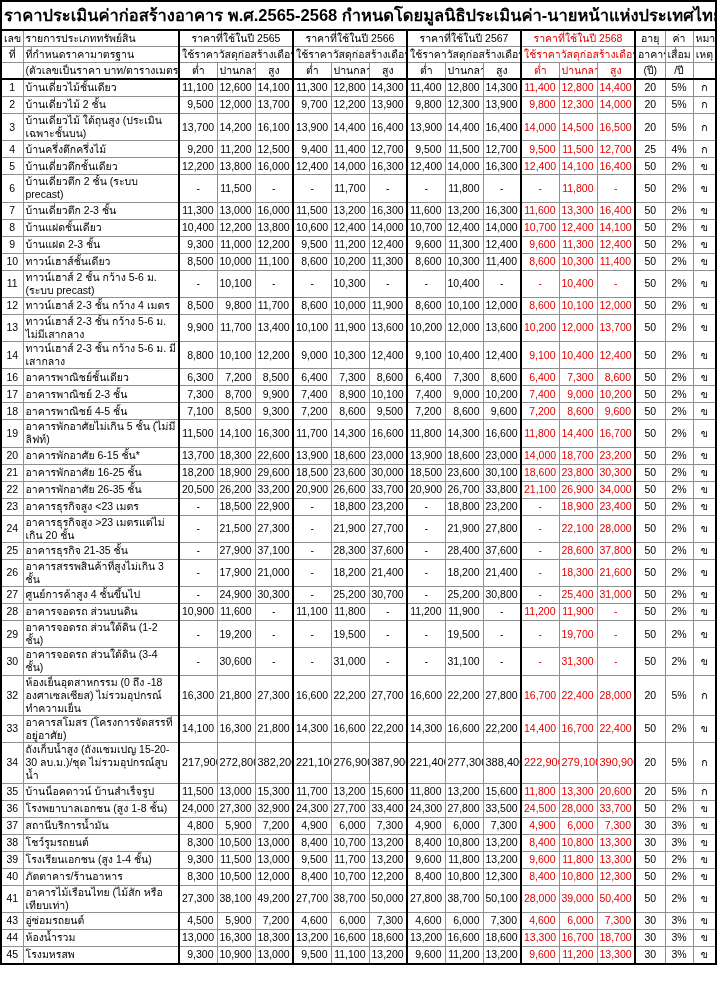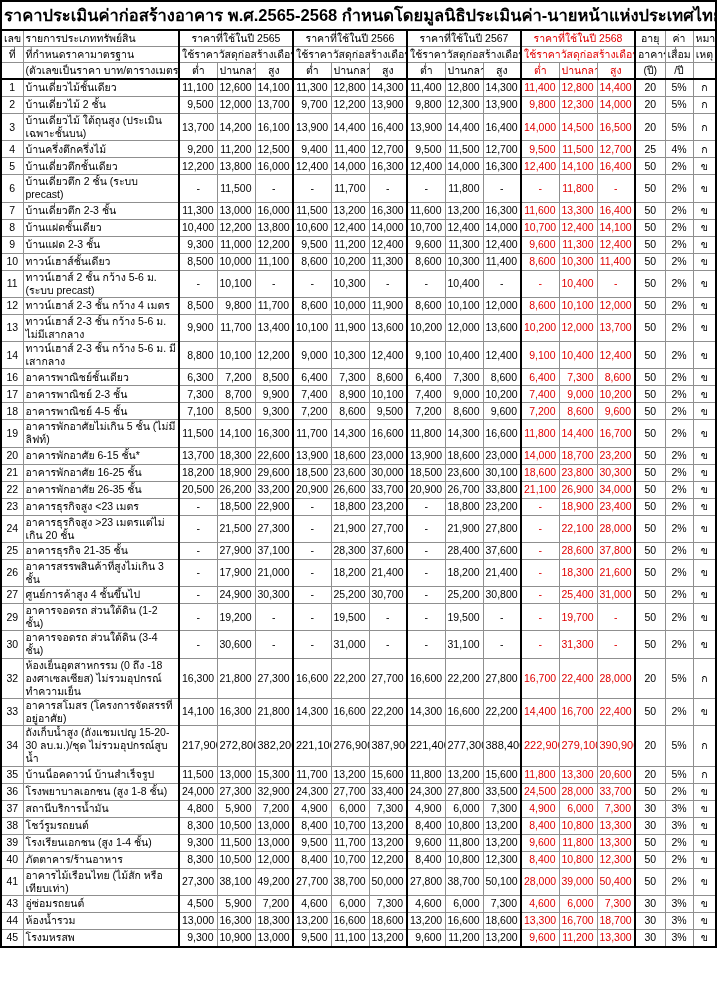--- a/index.html
+++ b/index.html
@@ -593,20 +593,39 @@
           <td class="num">25,200</td>
           <td class="num">30,800</td>
           <td class="ctr thL red">-</td>
           <td class="num red">25,400</td>
           <td class="num red">31,000</td>
           <td class="ctr thL">50</td>
           <td class="ctr">2%</td>
           <td class="ctr">ข</td>
         </tr>
         <tr>
+          <td class="ctr">28</td>
+          <td class="name">อาคารจอดรถ ส่วนบนดิน</td>
+          <td class="num thL">10,900</td>
+          <td class="num">11,600</td>
+          <td class="ctr">-</td>
+          <td class="num thL">11,100</td>
+          <td class="num">11,800</td>
+          <td class="ctr">-</td>
+          <td class="num thL">11,200</td>
+          <td class="num">11,900</td>
+          <td class="ctr">-</td>
+          <td class="num thL red">11,200</td>
+          <td class="num red">11,900</td>
+          <td class="ctr red">-</td>
+          <td class="ctr thL">50</td>
+          <td class="ctr">2%</td>
+          <td class="ctr">ข</td>
+        </tr>
+        <tr>
           <td class="ctr">29</td>
           <td class="name">อาคารจอดรถ ส่วนใต้ดิน (1-2 ชั้น)</td>
           <td class="ctr thL">-</td>
           <td class="num">19,200</td>
           <td class="ctr">-</td>
           <td class="ctr thL">-</td>
           <td class="num">19,500</td>
           <td class="ctr">-</td>
           <td class="ctr thL">-</td>
           <td class="num">19,500</td>

